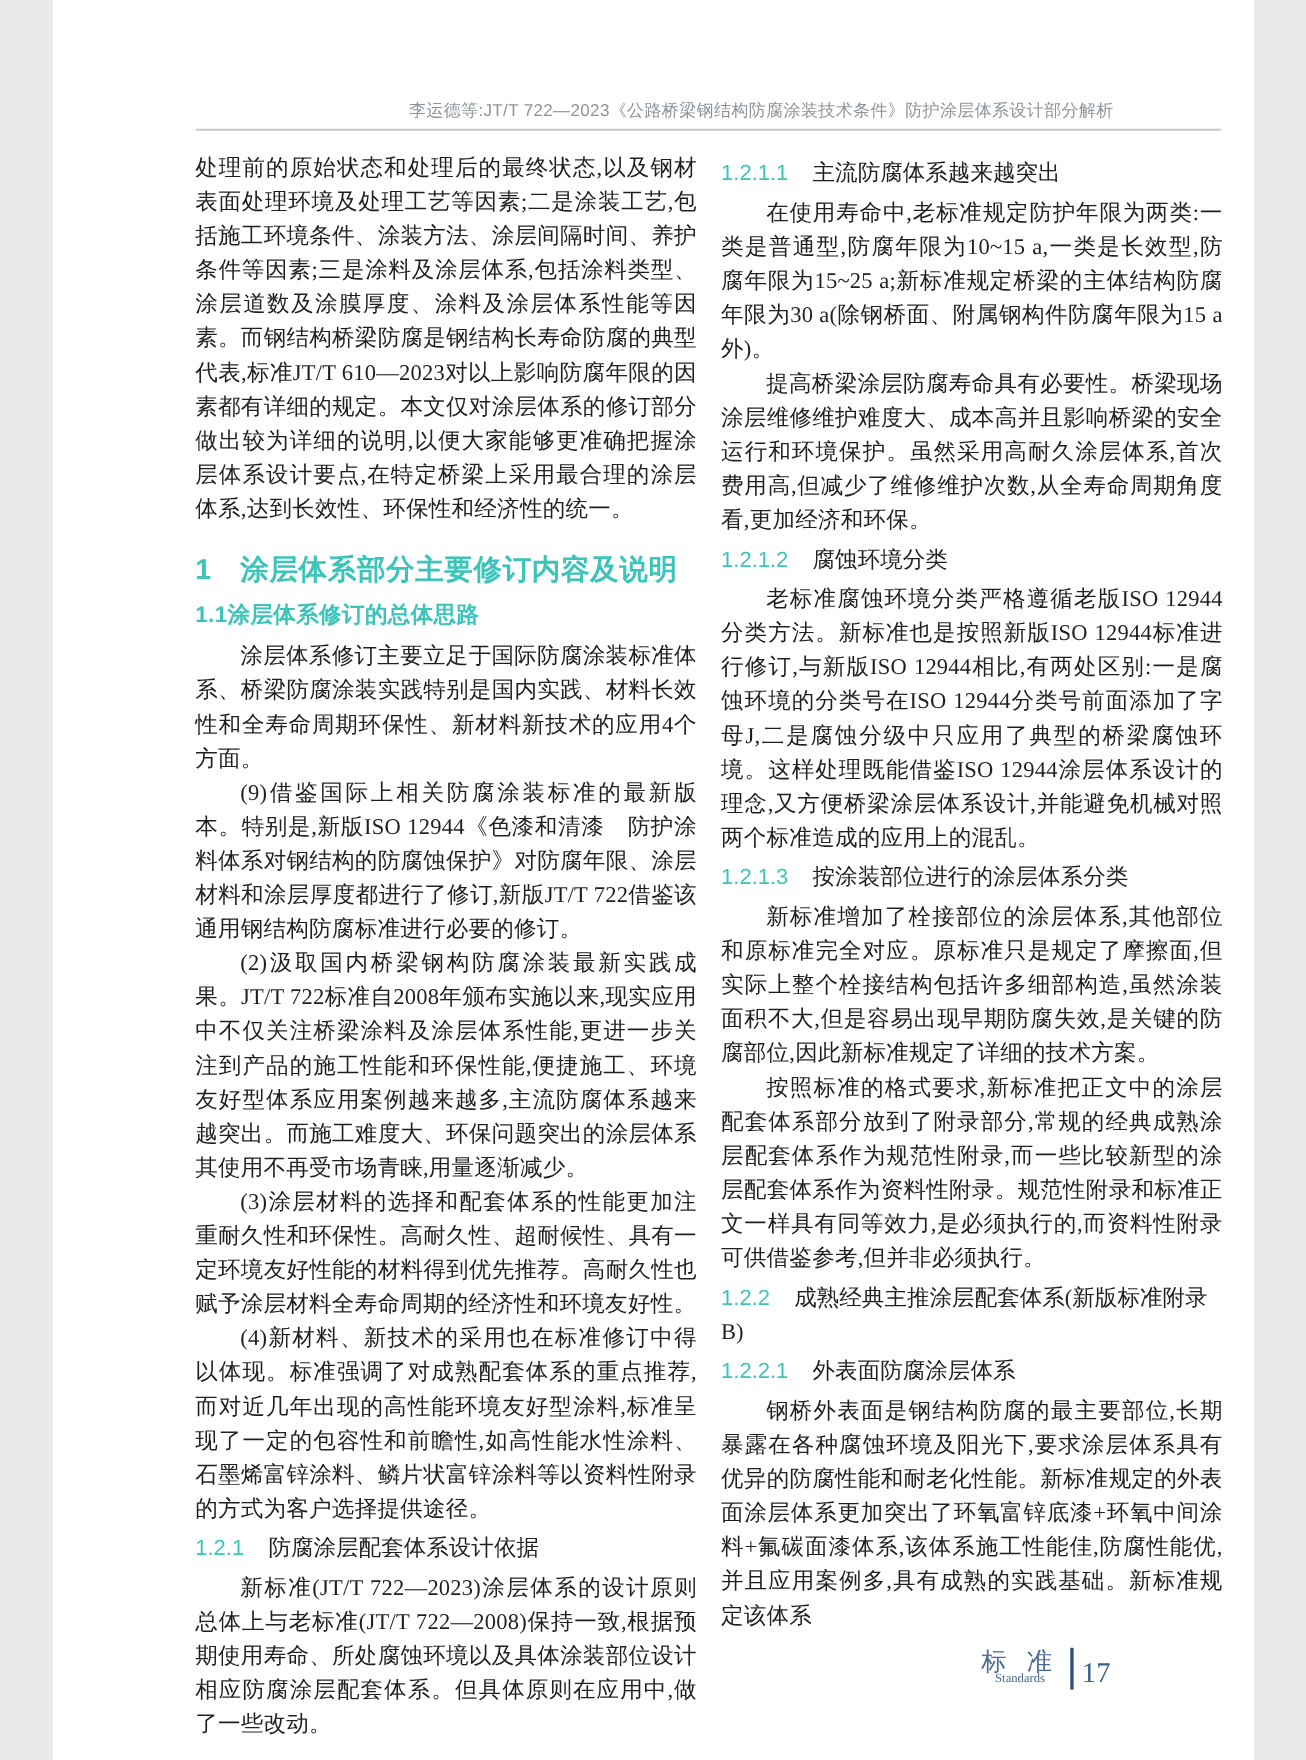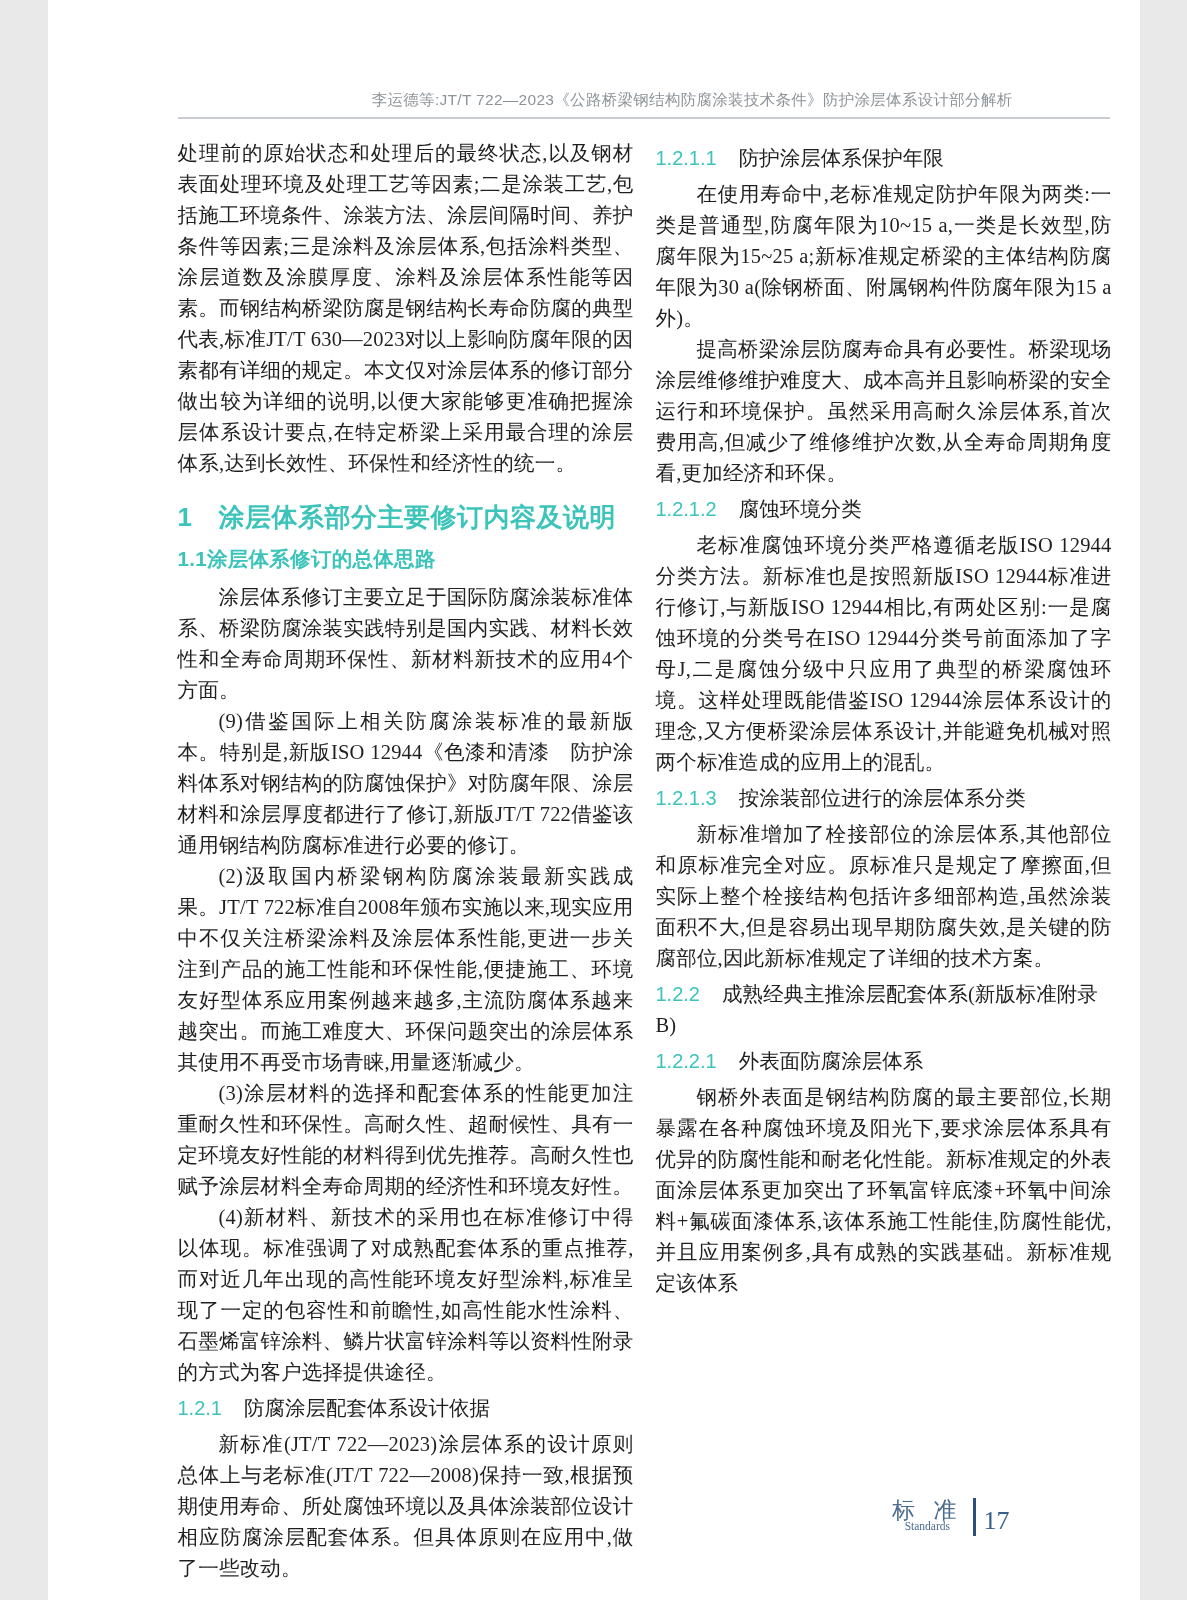--- a/index.html
+++ b/index.html
@@ -111,39 +111,40 @@
 </head>
 <body>
 
 <div class="page">
 
   <div class="running-head">李运德等:JT/T 722—2023《公路桥梁钢结构防腐涂装技术条件》防护涂层体系设计部分解析</div>
   <div class="header-rule"></div>
 
   <main class="columns">
     <section class="col" id="col-left">
-        <p class="body-p no-indent">处理前的原始状态和处理后的最终状态,以及钢材表面处理环境及处理工艺等因素;二是涂装工艺,包括施工环境条件、涂装方法、涂层间隔时间、养护条件等因素;三是涂料及涂层体系,包括涂料类型、涂层道数及涂膜厚度、涂料及涂层体系性能等因素。而钢结构桥梁防腐是钢结构长寿命防腐的典型代表,标准JT/T 630—2023对以上影响防腐年限的因素都有详细的规定。本文仅对涂层体系的修订部分做出较为详细的说明,以便大家能够更准确把握涂层体系设计要点,在特定桥梁上采用最合理的涂层体系,达到长效性、环保性和经济性的统一。</p>
+        <p class="body-p no-indent">处理前的原始状态和处理后的最终状态,以及钢材表面处理环境及处理工艺等因素;二是涂装工艺,包括施工环境条件、涂装方法、涂层间隔时间、养护条件等因素;三是涂料及涂层体系,包括涂料类型、涂层道数及涂膜厚度、涂料及涂层体系性能等因素。而钢结构桥梁防腐是钢结构长寿命防腐的典型代表,标准JT/T 610—2023对以上影响防腐年限的因素都有详细的规定。本文仅对涂层体系的修订部分做出较为详细的说明,以便大家能够更准确把握涂层体系设计要点,在特定桥梁上采用最合理的涂层体系,达到长效性、环保性和经济性的统一。</p>
         <div class="h h1"><span class="h-num">1</span><span class="h-title">涂层体系部分主要修订内容及说明</span></div>
         <div class="h h2"><span class="h-num">1.1</span><span class="h-title">涂层体系修订的总体思路</span></div>
         <p class="body-p">涂层体系修订主要立足于国际防腐涂装标准体系、桥梁防腐涂装实践特别是国内实践、材料长效性和全寿命周期环保性、新材料新技术的应用4个方面。</p>
         <p class="body-p">(9)借鉴国际上相关防腐涂装标准的最新版本。特别是,新版ISO 12944《色漆和清漆　防护涂料体系对钢结构的防腐蚀保护》对防腐年限、涂层材料和涂层厚度都进行了修订,新版JT/T 722借鉴该通用钢结构防腐标准进行必要的修订。</p>
         <p class="body-p">(2)汲取国内桥梁钢构防腐涂装最新实践成果。JT/T 722标准自2008年颁布实施以来,现实应用中不仅关注桥梁涂料及涂层体系性能,更进一步关注到产品的施工性能和环保性能,便捷施工、环境友好型体系应用案例越来越多,主流防腐体系越来越突出。而施工难度大、环保问题突出的涂层体系其使用不再受市场青睐,用量逐渐减少。</p>
         <p class="body-p">(3)涂层材料的选择和配套体系的性能更加注重耐久性和环保性。高耐久性、超耐候性、具有一定环境友好性能的材料得到优先推荐。高耐久性也赋予涂层材料全寿命周期的经济性和环境友好性。</p>
         <p class="body-p">(4)新材料、新技术的采用也在标准修订中得以体现。标准强调了对成熟配套体系的重点推荐,而对近几年出现的高性能环境友好型涂料,标准呈现了一定的包容性和前瞻性,如高性能水性涂料、石墨烯富锌涂料、鳞片状富锌涂料等以资料性附录的方式为客户选择提供途径。</p>
         <div class="h h3"><span class="h-num">1.2.1</span><span class="h-title">防腐涂层配套体系设计依据</span></div>
         <p class="body-p">新标准(JT/T 722—2023)涂层体系的设计原则总体上与老标准(JT/T 722—2008)保持一致,根据预期使用寿命、所处腐蚀环境以及具体涂装部位设计相应防腐涂层配套体系。但具体原则在应用中,做了一些改动。</p>
       </section>
     <section class="col" id="col-right">
-        <div class="h h3"><span class="h-num">1.2.1.1</span><span class="h-title">防护涂层体系保护年限</span></div>
+        <div class="h h3"><span class="h-num">1.2.1.1</span><span class="h-title">主流防腐体系越来越突出</span></div>
         <p class="body-p">在使用寿命中,老标准规定防护年限为两类:一类是普通型,防腐年限为10~15 a,一类是长效型,防腐年限为15~25 a;新标准规定桥梁的主体结构防腐年限为30 a(除钢桥面、附属钢构件防腐年限为15 a外)。</p>
         <p class="body-p">提高桥梁涂层防腐寿命具有必要性。桥梁现场涂层维修维护难度大、成本高并且影响桥梁的安全运行和环境保护。虽然采用高耐久涂层体系,首次费用高,但减少了维修维护次数,从全寿命周期角度看,更加经济和环保。</p>
         <div class="h h3"><span class="h-num">1.2.1.2</span><span class="h-title">腐蚀环境分类</span></div>
         <p class="body-p">老标准腐蚀环境分类严格遵循老版ISO 12944分类方法。新标准也是按照新版ISO 12944标准进行修订,与新版ISO 12944相比,有两处区别:一是腐蚀环境的分类号在ISO 12944分类号前面添加了字母J,二是腐蚀分级中只应用了典型的桥梁腐蚀环境。这样处理既能借鉴ISO 12944涂层体系设计的理念,又方便桥梁涂层体系设计,并能避免机械对照两个标准造成的应用上的混乱。</p>
         <div class="h h3"><span class="h-num">1.2.1.3</span><span class="h-title">按涂装部位进行的涂层体系分类</span></div>
         <p class="body-p">新标准增加了栓接部位的涂层体系,其他部位和原标准完全对应。原标准只是规定了摩擦面,但实际上整个栓接结构包括许多细部构造,虽然涂装面积不大,但是容易出现早期防腐失效,是关键的防腐部位,因此新标准规定了详细的技术方案。</p>
+        <p class="body-p">按照标准的格式要求,新标准把正文中的涂层配套体系部分放到了附录部分,常规的经典成熟涂层配套体系作为规范性附录,而一些比较新型的涂层配套体系作为资料性附录。规范性附录和标准正文一样具有同等效力,是必须执行的,而资料性附录可供借鉴参考,但并非必须执行。</p>
         <div class="h h3"><span class="h-num">1.2.2</span><span class="h-title">成熟经典主推涂层配套体系(新版标准附录B)</span></div>
         <div class="h h3"><span class="h-num">1.2.2.1</span><span class="h-title">外表面防腐涂层体系</span></div>
         <p class="body-p">钢桥外表面是钢结构防腐的最主要部位,长期暴露在各种腐蚀环境及阳光下,要求涂层体系具有优异的防腐性能和耐老化性能。新标准规定的外表面涂层体系更加突出了环氧富锌底漆+环氧中间涂料+氟碳面漆体系,该体系施工性能佳,防腐性能优,并且应用案例多,具有成熟的实践基础。新标准规定该体系</p>
       </section>
   </main>
 
   <footer class="page-footer">
     <div class="footer-label">
       <div class="footer-cn">标 准</div>
       <div class="footer-en">Standards</div>

